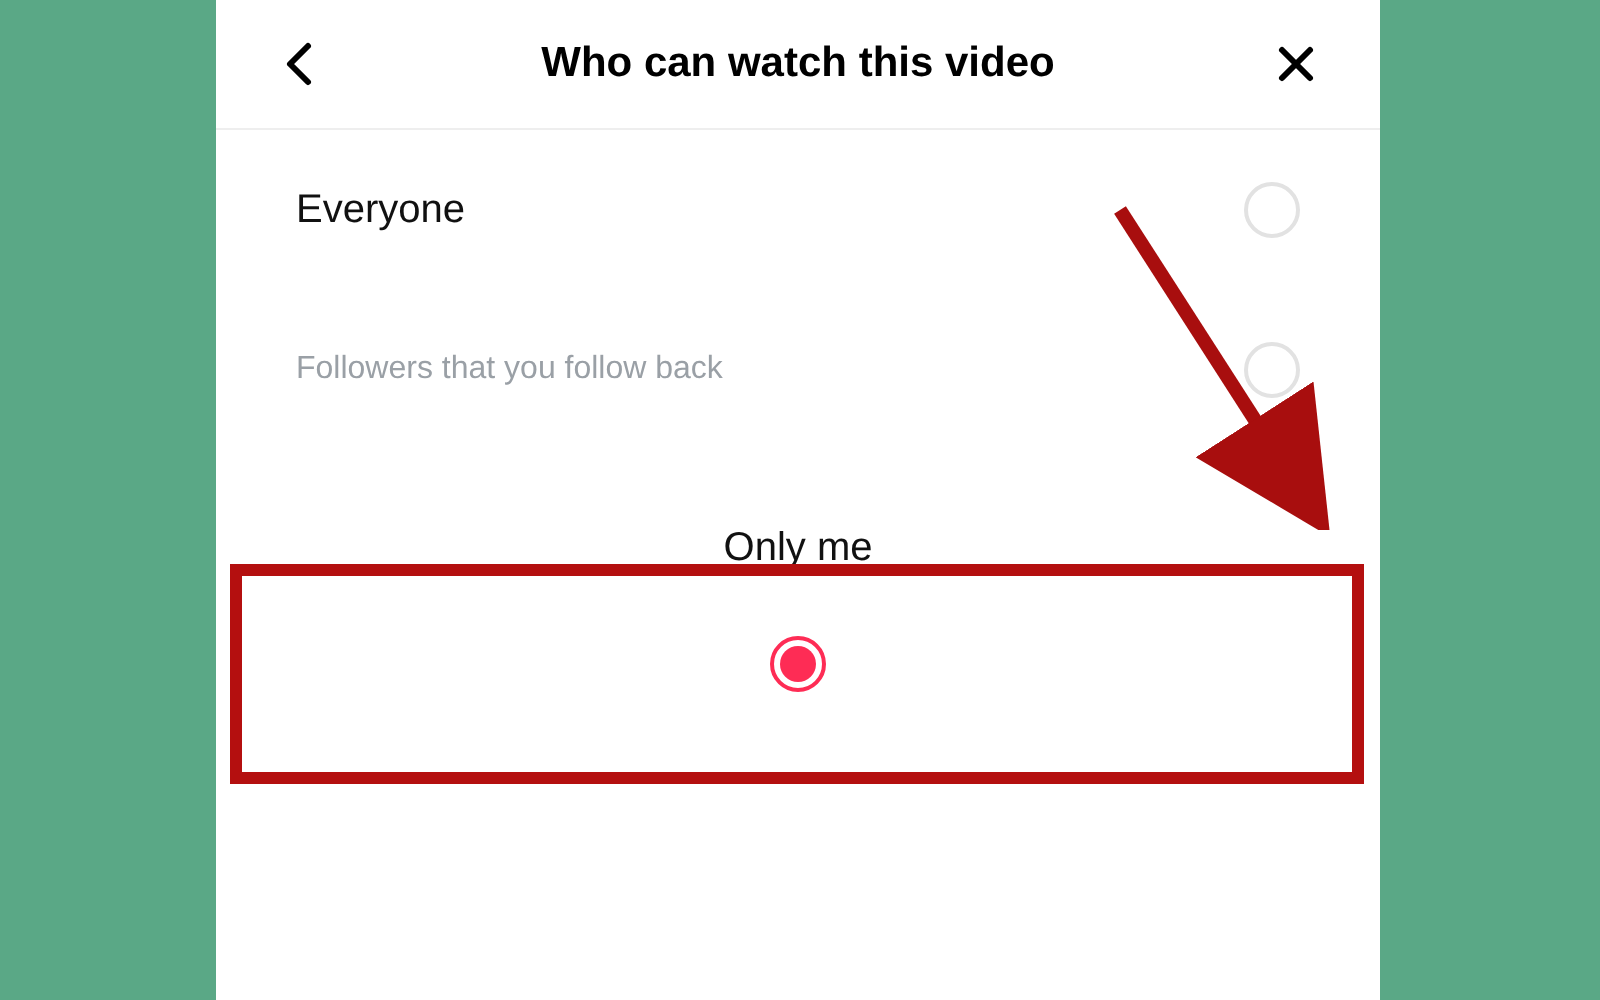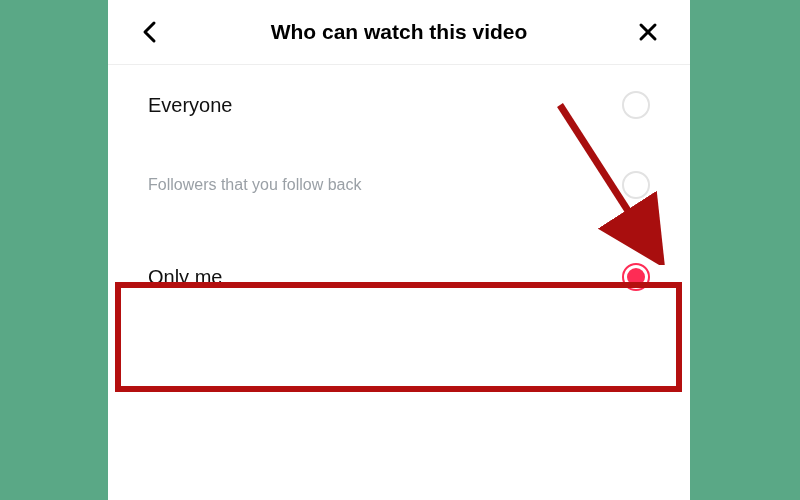--- a/index.html
+++ b/index.html
@@ -53,21 +53,21 @@
         <div class="radio"></div>
       </div>
 
       <div class="option">
         <div class="txt">
           <span class="sublabel">Followers that you follow back</span>
         </div>
         <div class="radio"></div>
       </div>
 
-      <div class="option" style="padding-top:38px;padding-bottom:38px;">
+      <div class="option" style="padding-top:38px;padding-bottom:38px;flex-direction:column;">
         <div class="txt">
           <span class="label">Only me</span>
         </div>
         <div class="radio selected"></div>
       </div>
 
     </div>
   </div>
 
   <div class="highlight" style="left:115px;top:282px;width:567px;height:110px;"></div>

